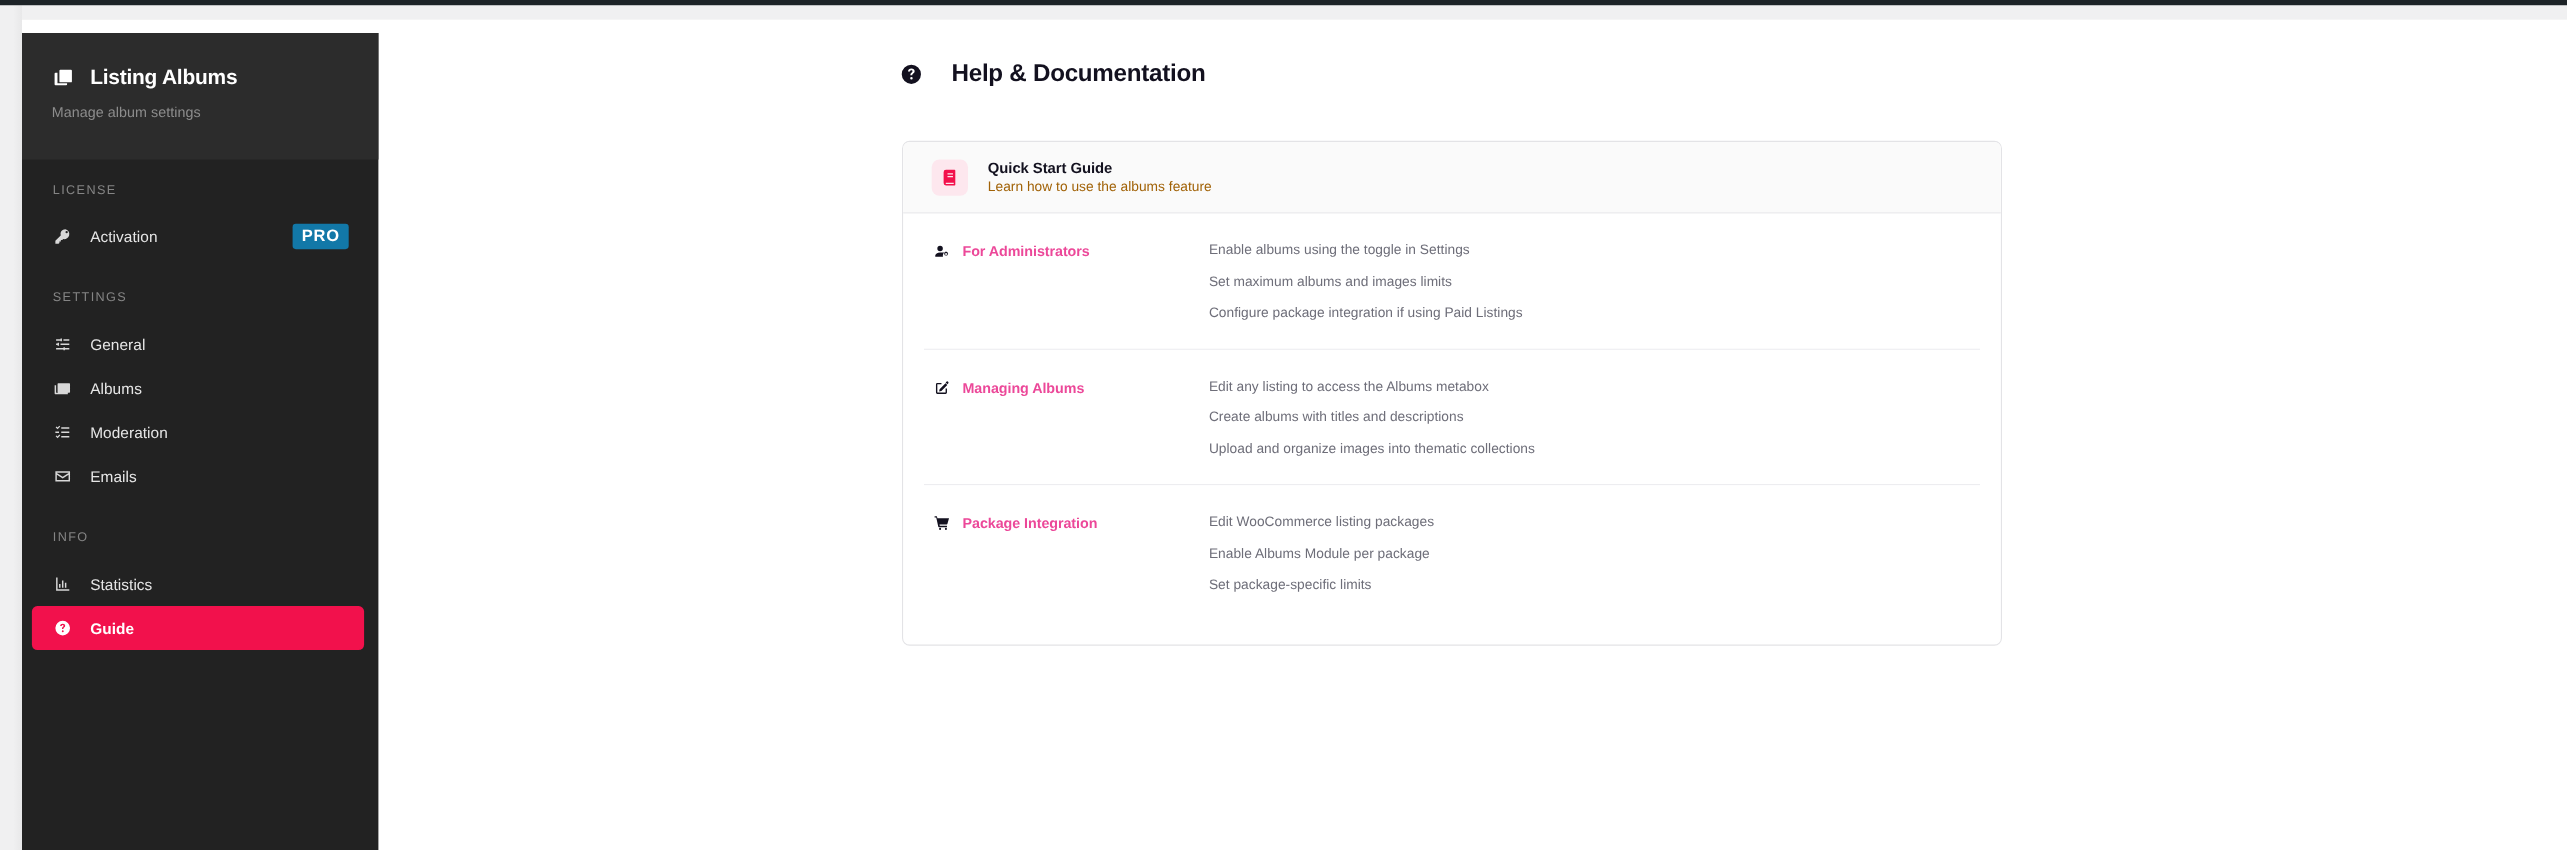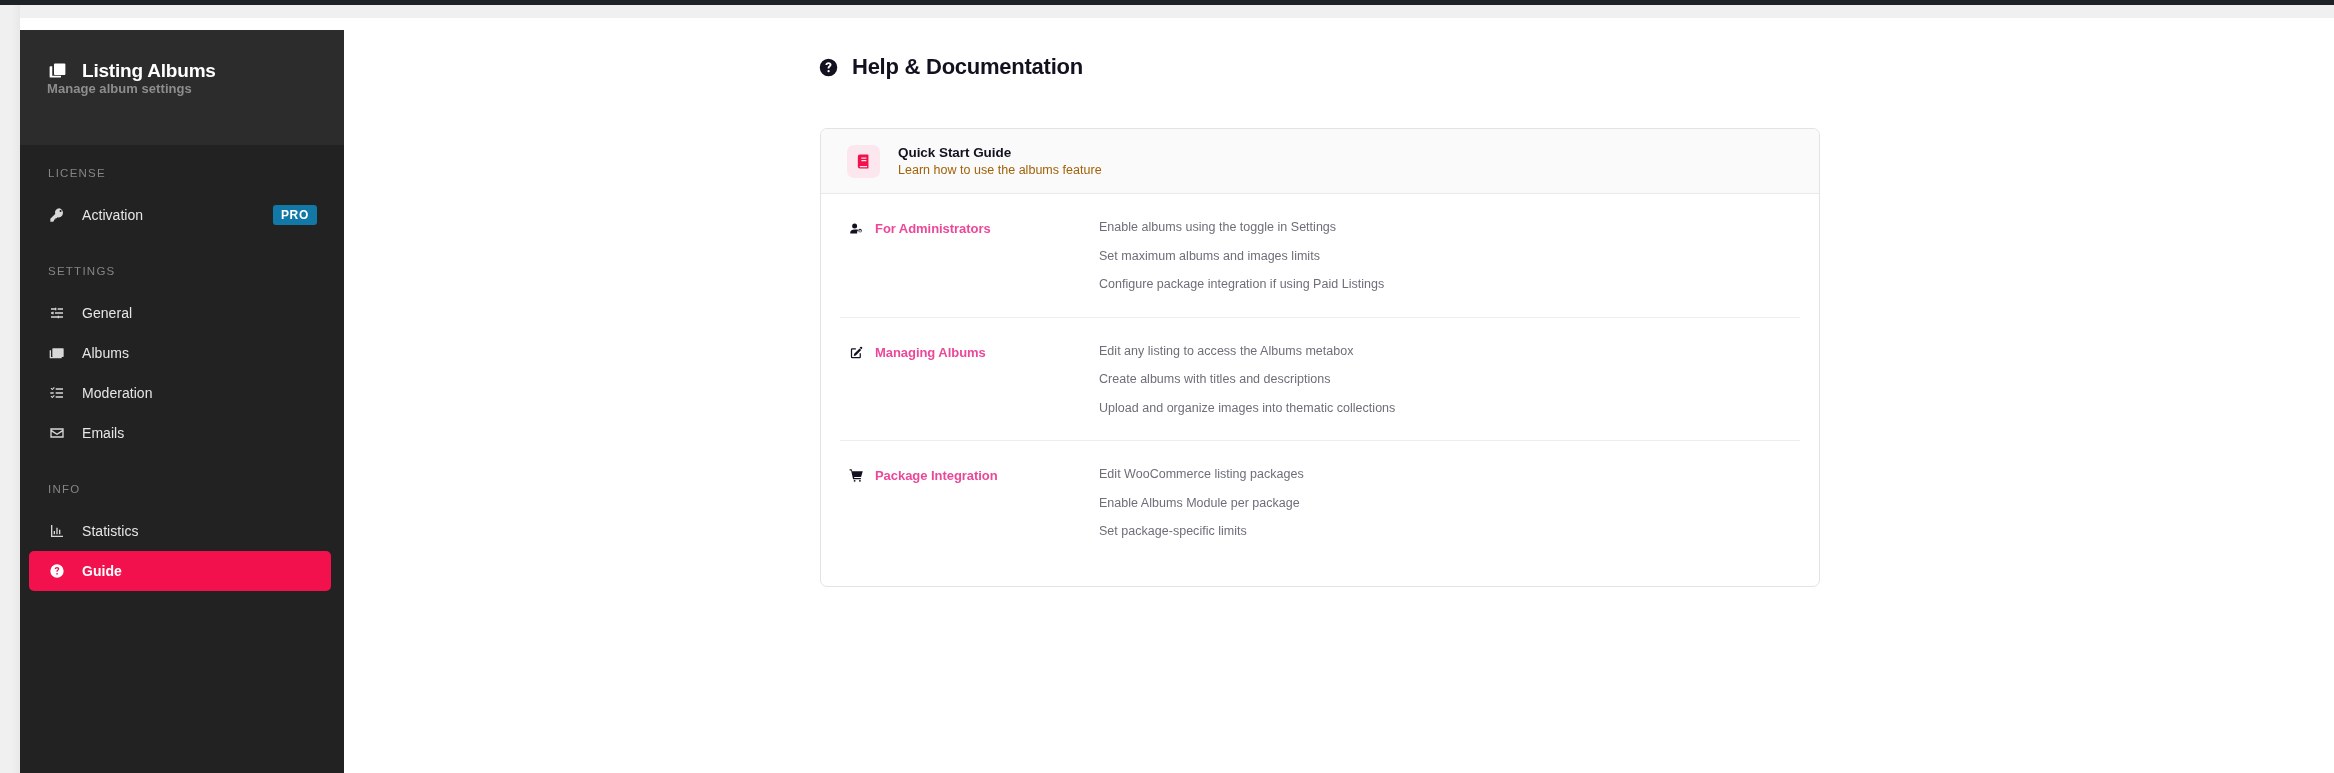--- a/index.html
+++ b/index.html
@@ -73,21 +73,22 @@
     color: #ffffff;
     font-size: 19px;
     font-weight: 700;
     letter-spacing: -0.2px;
     line-height: 1;
   }
 
   .brand-subtitle {
     color: #8d8d8d;
     font-size: 13px;
-    font-weight: 700;
+    font-weight: 400;
+    margin-top: 13px;
     letter-spacing: 0.05px;
   }
 
   .nav-area {
     padding-top: 22px;
   }
 
   .nav-group-label {
     color: #858585;
     font-size: 11.5px;
@@ -135,42 +136,42 @@
   }
   .nav-item.active .nav-icon { color: #ffffff; }
 
   .pro-badge {
     position: absolute;
     right: 14px;
     top: 50%;
     transform: translateY(-50%);
     background: #1278A8;
     color: #ffffff;
-    font-size: 12px;
+    font-size: 15px;
     font-weight: 700;
     letter-spacing: 0.7px;
     border-radius: 3px;
     padding: 4px 8px 4px 8px;
     line-height: 1;
   }
 
   
   .main {
     position: absolute;
     top: 18px;
     left: 300px;
     width: 2034px;
     height: 755px;
     background: #ffffff;
   }
 
   .page-title-row {
     display: flex;
     align-items: center;
-    gap: 13px;
+    gap: 26px;
     position: absolute;
     top: 38px;
     left: 518px;
   }
 
   .page-title-icon {
     width: 21px; height: 21px;
     display: flex; align-items: center; justify-content: center;
     color: #13111f;
   }

